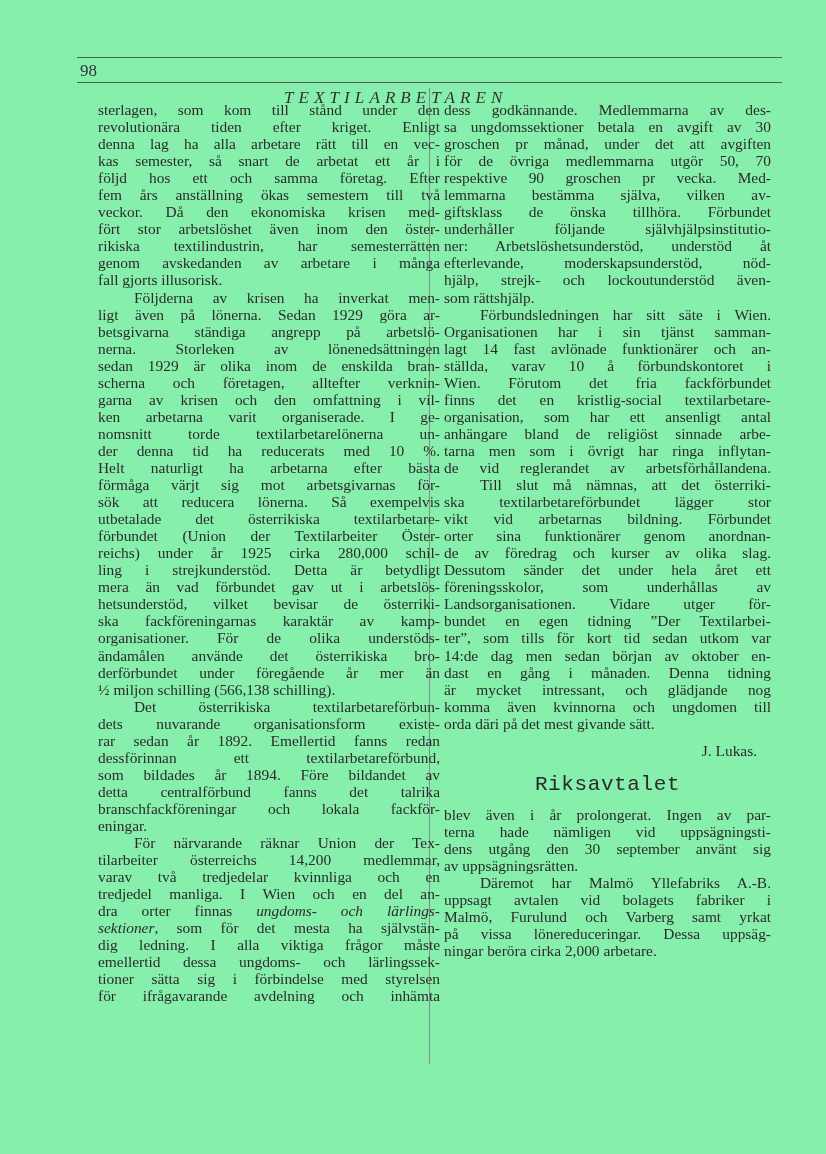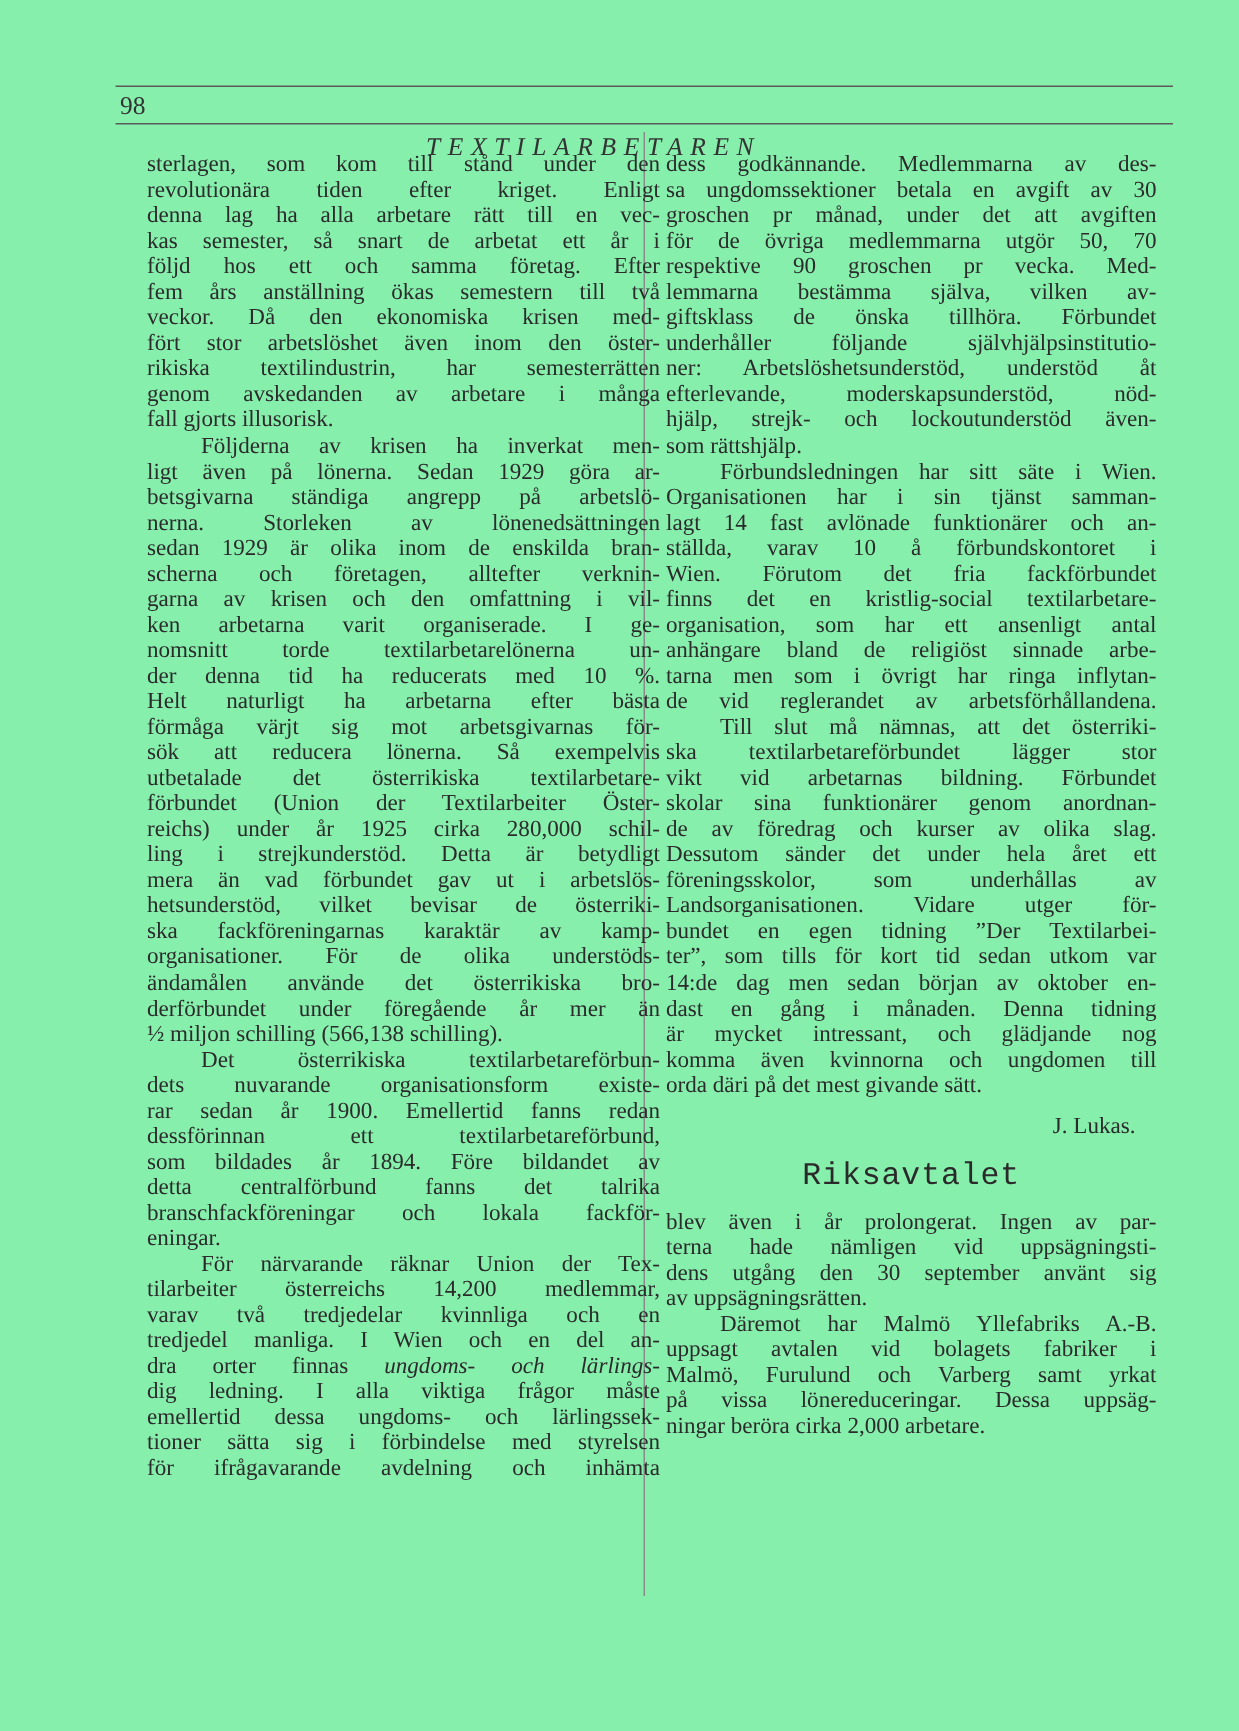--- a/index.html
+++ b/index.html
@@ -140,31 +140,32 @@
       <span class="line">ling i strejkunderstöd.  Detta är betydligt</span>
       <span class="line">mera än vad förbundet gav ut i arbetslös-</span>
       <span class="line">hetsunderstöd, vilket bevisar de österriki-</span>
       <span class="line">ska fackföreningarnas karaktär av kamp-</span>
       <span class="line">organisationer.  För de olika understöds-</span>
       <span class="line">ändamålen  använde det österrikiska bro-</span>
       <span class="line">derförbundet under föregående år mer än</span>
       <span class="line last">½ miljon schilling (566,138 schilling).</span>
       <span class="line indent">Det  österrikiska textilarbetareförbun-</span>
       <span class="line">dets nuvarande organisationsform existe-</span>
-      <span class="line">rar sedan år 1900.  Emellertid fanns redan</span>
+      <span class="line">rar sedan år 1892.  Emellertid fanns redan</span>
       <span class="line">dessförinnan   ett   textilarbetareförbund,</span>
       <span class="line">som bildades år 1894.  Före bildandet av</span>
       <span class="line">detta  centralförbund  fanns  det talrika</span>
       <span class="line">branschfackföreningar och lokala fackför-</span>
       <span class="line last">eningar.</span>
       <span class="line indent">För närvarande räknar Union der Tex-</span>
       <span class="line">tilarbeiter österreichs 14,200 medlemmar,</span>
       <span class="line">varav  två  tredjedelar kvinnliga och en</span>
       <span class="line">tredjedel manliga.  I Wien och en del an-</span>
       <span class="line">dra  orter  finnas <em>ungdoms- och lärlings-</em></span>
+      <span class="line"><em>sektioner</em>, som för det mesta ha självstän-</span>
       <span class="line">dig ledning.  I alla viktiga frågor måste</span>
       <span class="line">emellertid dessa ungdoms- och lärlingssek-</span>
       <span class="line">tioner sätta sig i förbindelse med styrelsen</span>
       <span class="line">för ifrågavarande avdelning och inhämta</span>
     </div>
 
   <div class="col right">
     <div id="right-col-main">
         <span class="line">dess godkännande.  Medlemmarna av des-</span>
         <span class="line">sa ungdomssektioner betala en avgift av 30</span>
@@ -184,21 +185,21 @@
         <span class="line">ställda,  varav  10 å förbundskontoret i</span>
         <span class="line">Wien.  Förutom  det  fria fackförbundet</span>
         <span class="line">finns det en kristlig-social textilarbetare-</span>
         <span class="line">organisation, som har ett ansenligt antal</span>
         <span class="line">anhängare bland de religiöst sinnade arbe-</span>
         <span class="line">tarna men som i övrigt har ringa inflytan-</span>
         <span class="line">de vid reglerandet av arbetsförhållandena.</span>
         <span class="line indent">Till slut må nämnas, att det österriki-</span>
         <span class="line">ska  textilarbetareförbundet  lägger  stor</span>
         <span class="line">vikt vid arbetarnas bildning.  Förbundet</span>
-        <span class="line">skolar sina funktionärer genom anordnan-</span>
+        <span class="line">orter sina funktionärer genom anordnan-</span>
         <span class="line">de av föredrag och kurser av olika slag.</span>
         <span class="line">Dessutom sänder det under hela året ett</span>
         <span class="line">föreningsskolor,   som   underhållas   av</span>
         <span class="line">Landsorganisationen.  Vidare  utger för-</span>
         <span class="line">bundet en egen tidning ”Der Textilarbei-</span>
         <span class="line">ter”, som tills för kort tid sedan utkom var</span>
         <span class="line">14:de dag men sedan början av oktober en-</span>
         <span class="line">dast en gång i månaden.  Denna tidning</span>
         <span class="line">är mycket intressant, och glädjande nog</span>
         <span class="line">komma även kvinnorna och ungdomen till</span>

